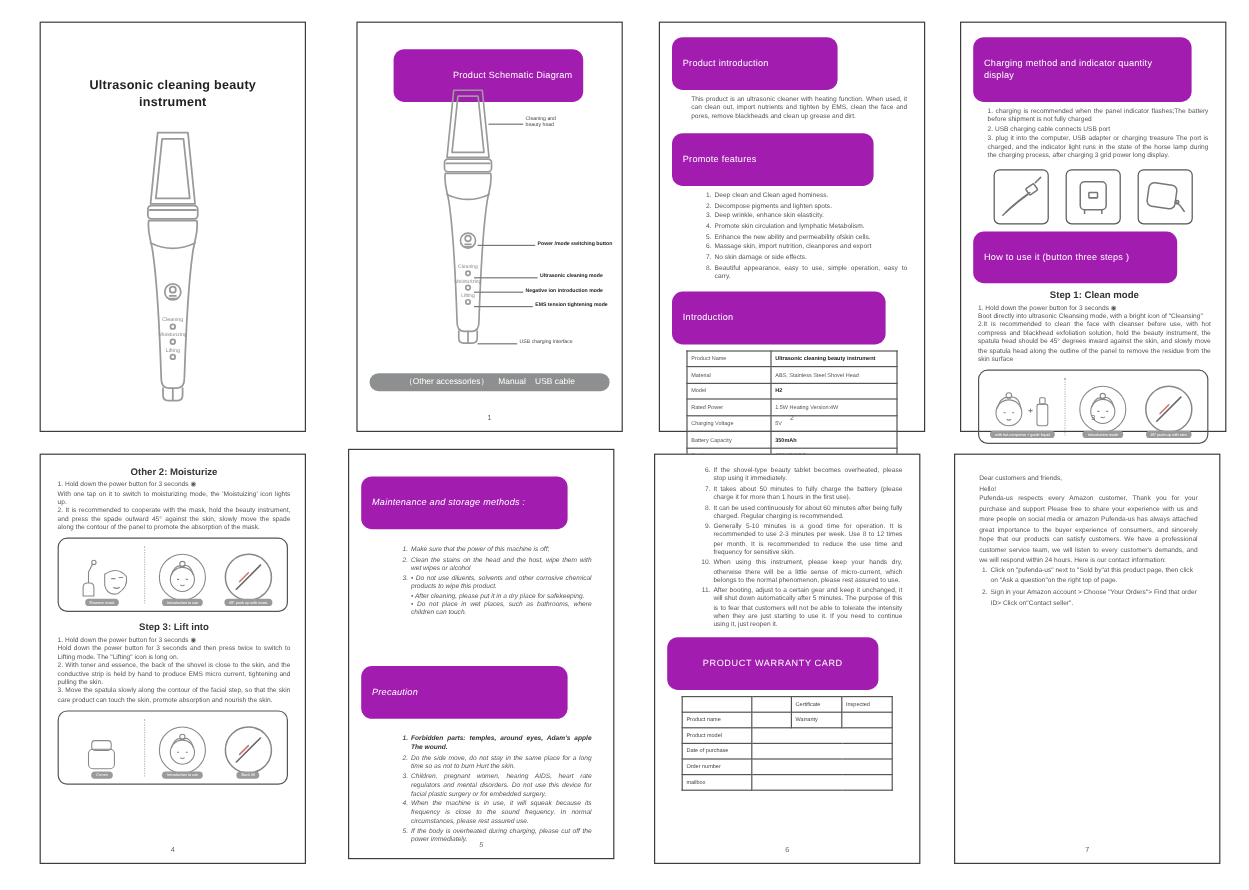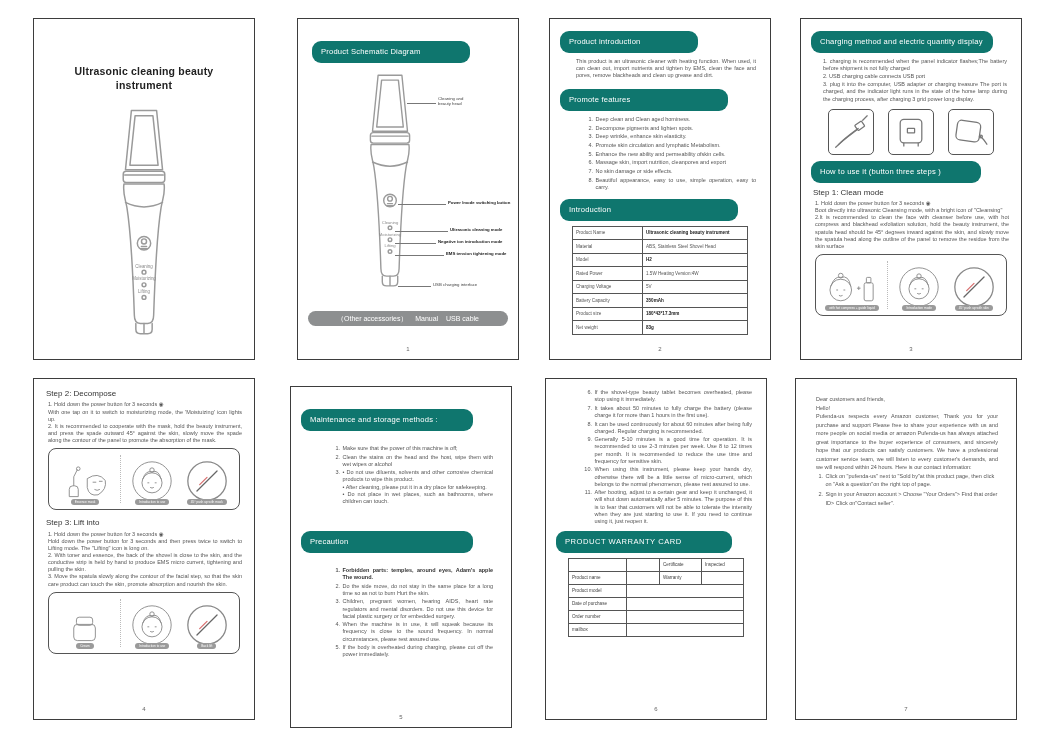--- a/index.html
+++ b/index.html
@@ -5,22 +5,22 @@
   html,body{margin:0;padding:0;}
   body{
     width:1041px;height:742px;position:relative;background:#ffffff;
     font-family:"Liberation Sans", sans-serif;color:#555;overflow:hidden;
   }
   .page{
     position:absolute;background:#fff;border:1px solid #3d3d3d;box-sizing:border-box;
     width:222px;height:342px;padding:10px 12px;font-size:5.5px;line-height:1.3;
   }
   .pill{
-    display:block;background:#0f766e;color:#fff;border-radius:9px;
-    padding:6px 9px;font-size:7.6px;letter-spacing:.2px;margin:4px 0 5px 0;
+    display:block;background:#a21caf;color:#fff;border-radius:9px;
+    padding:17px 9px;font-size:7.6px;letter-spacing:.2px;margin:4px 0 5px 0;
   }
   .pagenum{position:absolute;bottom:5px;left:0;right:0;text-align:center;font-size:6px;color:#666;}
   .body-text{text-align:justify;white-space:pre-line;color:#555;}
   .indent{margin-left:16px;margin-right:4px;}
   .li{display:flex;margin-bottom:1.5px;}
   .li .n{flex:none;width:9px;text-align:right;margin-right:2.5px;color:#555;}
   .li .t{flex:1;text-align:justify;white-space:pre-line;}
   .wide-num .li .n{width:12px;}
   .precaution-list .li:first-child{font-weight:bold;color:#333;}
   
@@ -53,21 +53,21 @@
   .sb-div{border-left:1px dotted #bbb;margin:2px 4px;}
   .sb-right{flex:1;display:flex;justify-content:space-around;}
   .sb-item{display:flex;flex-direction:column;align-items:center;justify-content:flex-end;}
   .cap{
     background:#9a9a9a;color:#fff;font-size:3.2px;border-radius:5px;padding:1px 4px;
     margin-top:-3px;white-space:nowrap;max-width:60px;overflow:hidden;text-overflow:ellipsis;
   }
   
   .charge-row{display:flex;justify-content:center;gap:14px;margin:6px 0 6px 0;}
   .charge-box{width:44px;height:44px;border:1px solid #555;border-radius:5px;display:flex;align-items:center;justify-content:center;}
-  .step-title{font-size:8px;color:#333;margin:5px 0 2px 2px;font-weight:normal;}
+  .step-title{font-size:8px;color:#333;margin:5px 0 2px 2px;font-weight:bold;text-align:center;}
   .letter{font-size:5.5px;line-height:1.55;text-align:justify;color:#555;margin:8px 6px 0 8px;}
   .letter p{margin:0;}
   .contact-list .li .n{width:7px;}
 </style>
 </head>
 <body>
 
 <div class="page" style="left:33px;top:18px;">
   <div class="cover-title">Ultrasonic cleaning beauty instrument</div>
   <div class="device-wrap">
@@ -90,21 +90,21 @@
       <g fill="#8a8a8a" font-size="6" text-anchor="middle">
         <text x="50" y="218">Cleaning</text>
         <text x="50" y="235">Moisturizing</text>
         <text x="50" y="252">Lifting</text>
       </g>
     </svg>
   </div>
 </div>
 
 <div class="page" style="left:297px;top:18px;padding:0;">
-  <div class="pill" style="position:absolute;left:14px;top:18px;width:158px;box-sizing:border-box;text-align:left;">Product Schematic Diagram</div>
+  <div class="pill" style="position:absolute;left:30px;top:18px;width:158px;box-sizing:border-box;text-align:right;">Product Schematic Diagram</div>
 
   <svg viewBox="0 0 100 310" width="70" height="217" style="position:absolute;left:57px;top:52px;">
     <g fill="none" stroke="#9a9a9a" stroke-width="2" stroke-linejoin="round" stroke-linecap="round">
       <path d="M33,6 L67,6 L75,86 L25,86 Z"></path>
       <path d="M38,13 L62,13 L69,80 L31,80 Z"></path>
       <rect x="22" y="88" width="56" height="15" rx="4"></rect>
       <line x1="24" y1="93" x2="76" y2="93"></line>
       <path d="M23,105 L77,105 C79,117 75,125 73,137 C69,162 65,222 63,282 C63,289 60,293 55,293 L45,293 C40,293 37,289 37,282 C35,222 31,162 27,137 C25,125 21,117 23,105 Z"></path>
       <path d="M25,130 Q50,142 75,130"></path>
       <circle cx="50" cy="185" r="9"></circle>
@@ -219,21 +219,21 @@
         <tr>
         <td class="l">Net weight</td>
         <td class="v">83g</td>
       </tr>
       </tbody>
   </table>
   <div class="pagenum">2</div>
 </div>
 
 <div class="page" style="left:800px;top:18px;padding:8px 10px;">
-  <div class="pill" style="width:182px;box-sizing:border-box;">Charging method and  electric quantity display</div>
+  <div class="pill" style="width:182px;box-sizing:border-box;">Charging method and  indicator quantity display</div>
   <div class="indent" style="margin-left:12px;margin-top:3px;">
       <div class="body-text" style="margin-bottom:1px;">1. charging is recommended when the panel indicator flashes;The battery before shipment is not fully charged</div>
       <div class="body-text" style="margin-bottom:1px;">2. USB charging cable connects USB port</div>
       <div class="body-text" style="margin-bottom:1px;">3. plug it into the computer, USB adapter or charging treasure  The port is charged, and the indicator light runs in the state of the horse lamp during the charging process, after charging 3 grid power long display.</div>
     </div>
 
   <div class="charge-row">
     <div class="charge-box">
       <svg viewBox="0 0 40 40" width="36" height="36">
           <g fill="none" stroke="#777" stroke-width="1.4" stroke-linecap="round">
@@ -308,21 +308,21 @@
           </g>
         </svg>
         <div class="cap">45° push up with skin</div>
       </div>
     </div>
   </div>
   <div class="pagenum">3</div>
 </div>
 
 <div class="page" style="left:33px;top:378px;padding:8px 10px;">
-  <div class="step-title" style="margin-top:2px;">Step 2: Decompose</div>
+  <div class="step-title" style="margin-top:2px;">Other 2: Moisturize</div>
   <div class="body-text" style="margin:0 2px 0 4px;">1. Hold down the power button for 3 seconds ◉
 With one tap on it to switch to moisturizing mode, the 'Moistuizing' icon lights up.
 2. It is recommended to cooperate with the mask, hold the beauty instrument, and press the spade outward 45° against the skin, slowly move the spade along the contour of the panel to promote the absorption of the mask.</div>
 
   <div class="stepbox" style="margin-top:4px;">
     <div class="sb-left">
       <svg viewBox="0 0 55 40" width="52" height="36">
         <g fill="none" stroke="#888" stroke-width="1">
           <path d="M10,34 L10,26 Q10,22 14,22 L16,22 Q20,22 20,26 L20,34 Z"></path>
           <path d="M15,22 L15,12 L19,4"></path>
@@ -398,40 +398,40 @@
             <path d="M15,27 L23,19" stroke="#d87070"></path>
           </g>
         </svg>
         <div class="cap">Back lift</div>
       </div>
     </div>
   </div>
   <div class="pagenum">4</div>
 </div>
 
-<div class="page" style="left:290px;top:386px;padding:8px 10px;">
+<div class="page" style="left:290px;top:374px;padding:8px 10px;font-style:italic;">
   <div class="pill" style="width:172px;box-sizing:border-box;margin-top:14px;">Maintenance and storage methods :</div>
   <div class="indent" style="margin-left:30px;margin-top:14px;margin-right:8px;">
       <div class="li">
       <span class="n">1.</span>
       <span class="t">Make sure that the power of this machine is off;</span>
     </div>
       <div class="li">
       <span class="n">2.</span>
       <span class="t">Clean the stains on the head and the host, wipe them with wet wipes or alcohol</span>
     </div>
       <div class="li">
       <span class="n">3.</span>
       <span class="t">• Do not use diluents, solvents and other corrosive chemical products to wipe this product.
 • After cleaning, please put it in a dry place for safekeeping.
 • Do not place in wet places, such as bathrooms, where children can touch.</span>
     </div>
     </div>
 
-  <div class="pill" style="width:172px;box-sizing:border-box;margin-top:26px;">Precaution</div>
+  <div class="pill" style="width:172px;box-sizing:border-box;margin-top:40px;">Precaution</div>
   <div class="indent precaution-list" style="margin-left:30px;margin-top:14px;margin-right:8px;">
       <div class="li">
       <span class="n">1.</span>
       <span class="t">Forbidden parts: temples, around eyes, Adam's apple The wound.</span>
     </div>
       <div class="li">
       <span class="n">2.</span>
       <span class="t">Do the side move, do not stay in the same place for a long time so as not to burn Hurt the skin.</span>
     </div>
       <div class="li">
@@ -471,21 +471,21 @@
       <div class="li">
       <span class="n">10.</span>
       <span class="t">When using this instrument, please keep your hands dry, otherwise there will be a little sense of micro-current, which belongs to the normal phenomenon, please rest assured to use.</span>
     </div>
       <div class="li">
       <span class="n">11.</span>
       <span class="t">After booting, adjust to a certain gear and keep it unchanged, it will shut down automatically after 5 minutes. The purpose of this is to fear that customers will not be able to tolerate the intensity when they are just starting to use it. If you need to continue using it, just reopen it.</span>
     </div>
     </div>
 
-  <div class="pill" style="width:176px;box-sizing:border-box;margin-top:6px;letter-spacing:.5px;">PRODUCT WARRANTY CARD</div>
+  <div class="pill" style="width:176px;box-sizing:border-box;margin-top:6px;text-align:center;letter-spacing:.5px;">PRODUCT WARRANTY CARD</div>
   <table class="warr-table">
     <tbody>
         <tr>
       <td style="width:33%;"></td>
           <td style="width:19%;"></td>
       <td style="width:24%;">Certificate</td>
       <td style="width:24%;">Inspected</td>
     </tr>
     <tr>
       <td>Product name</td>

